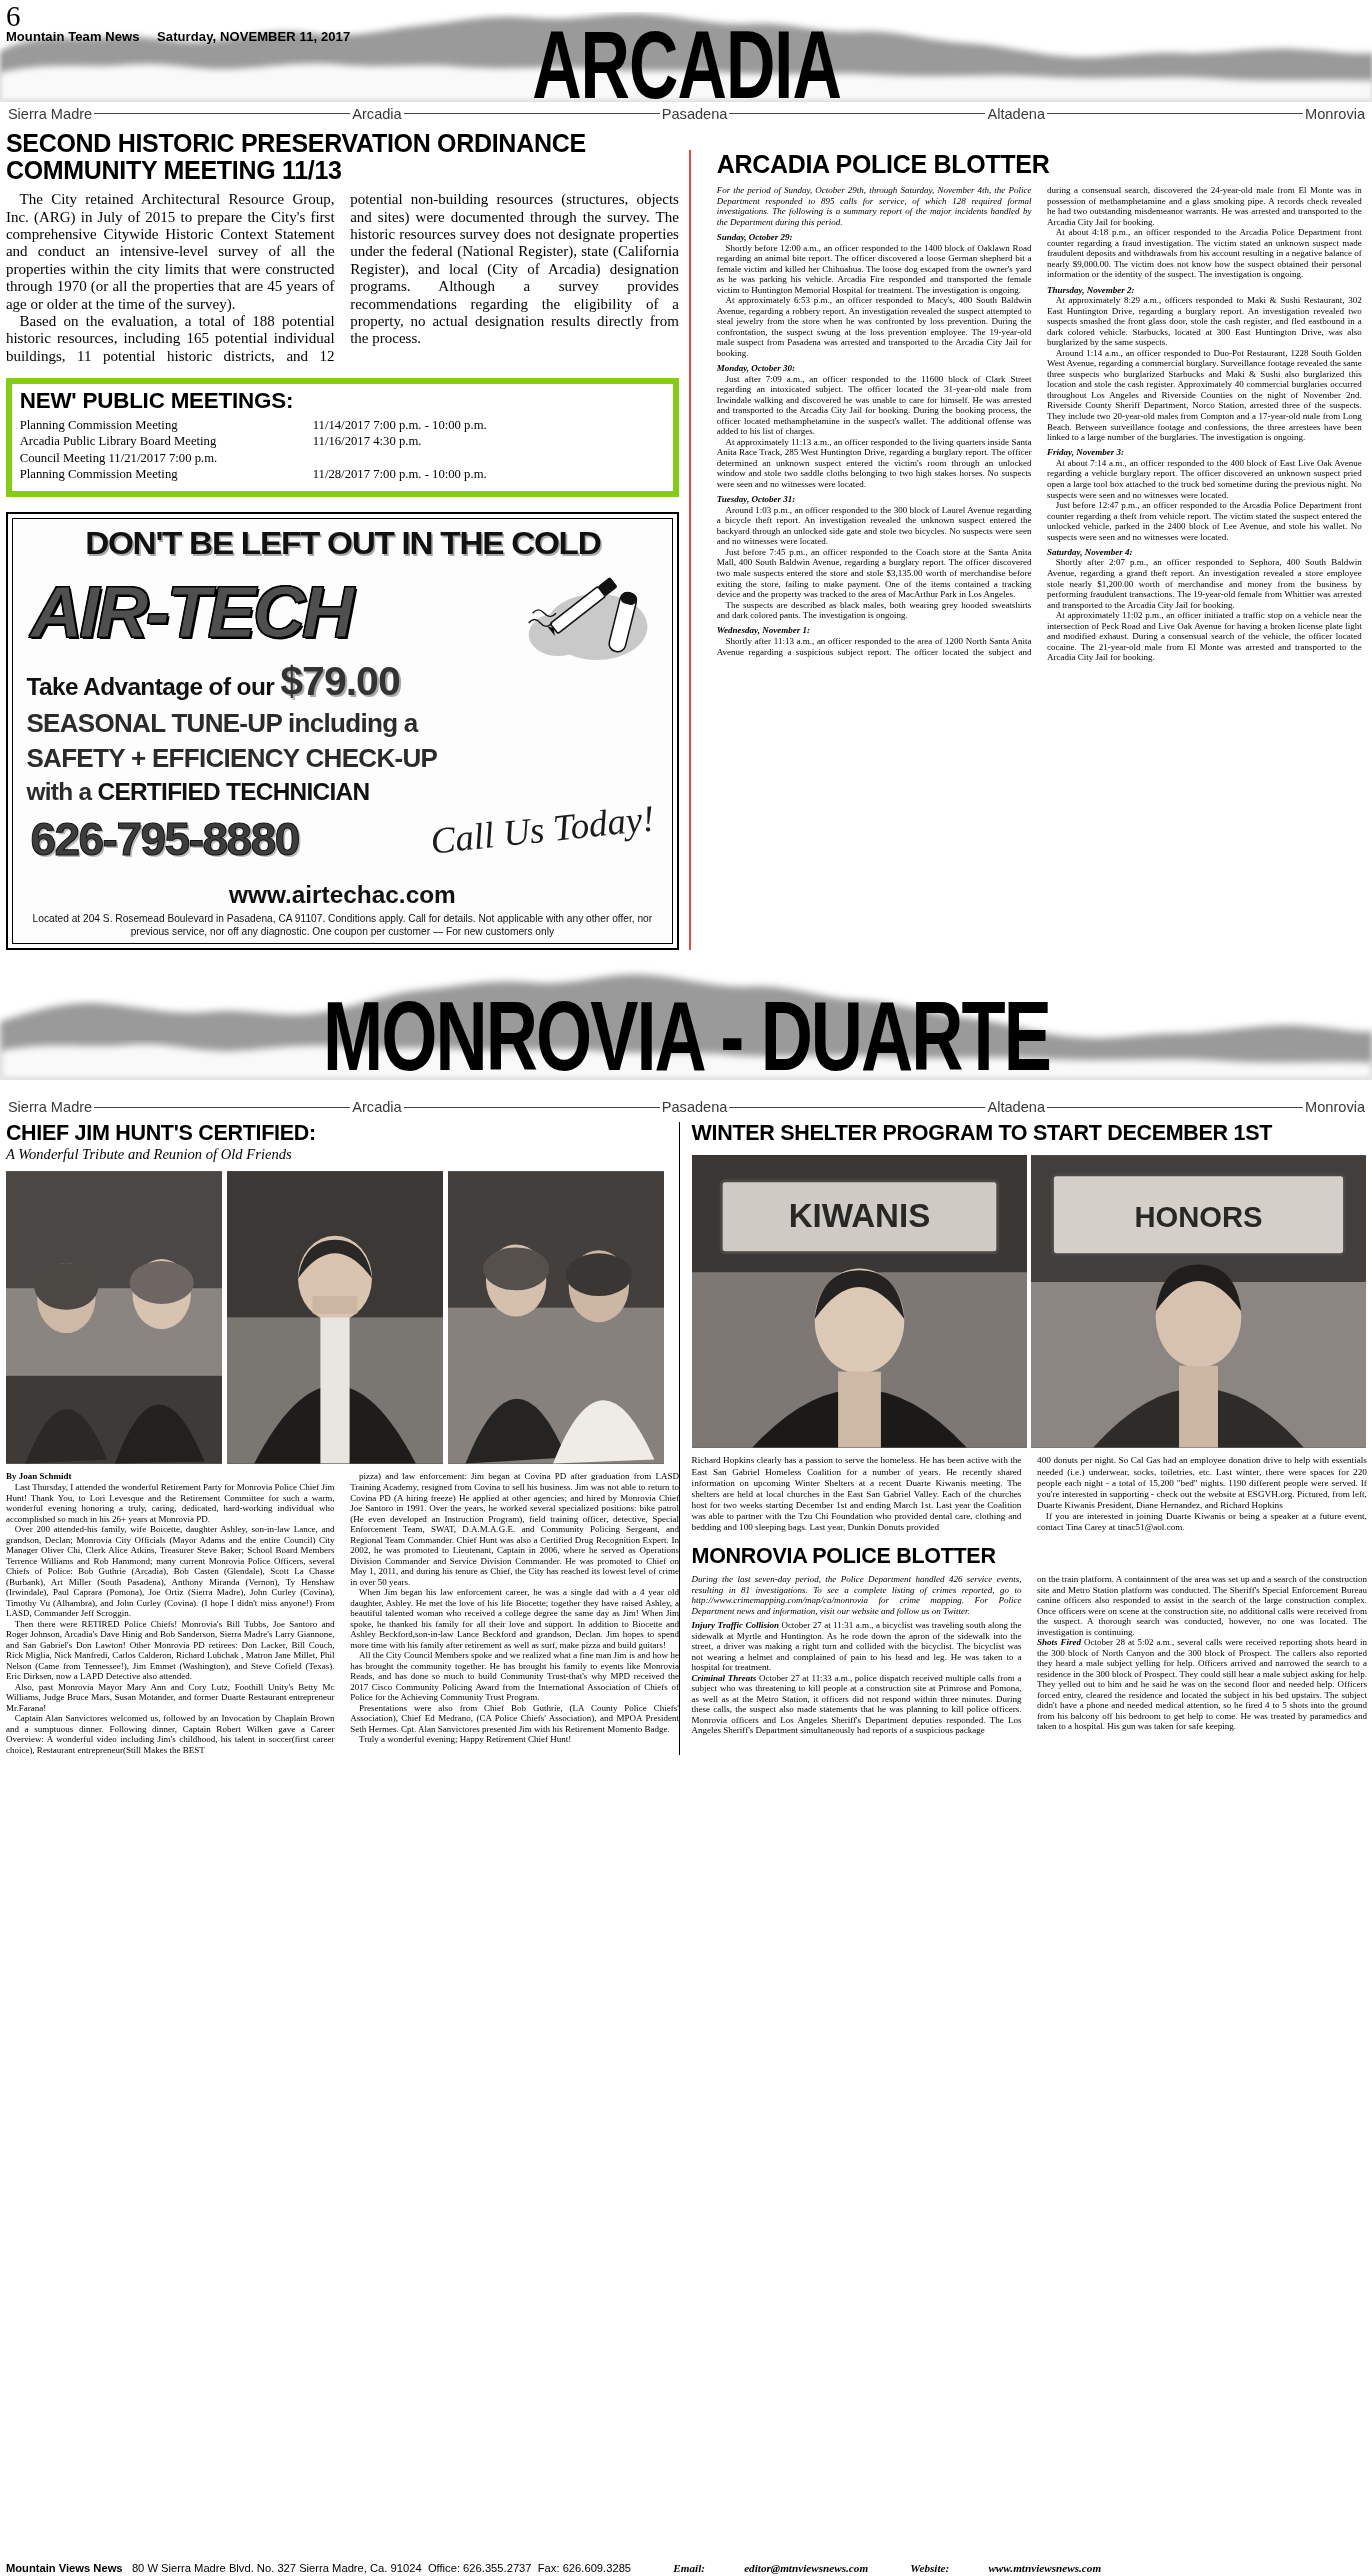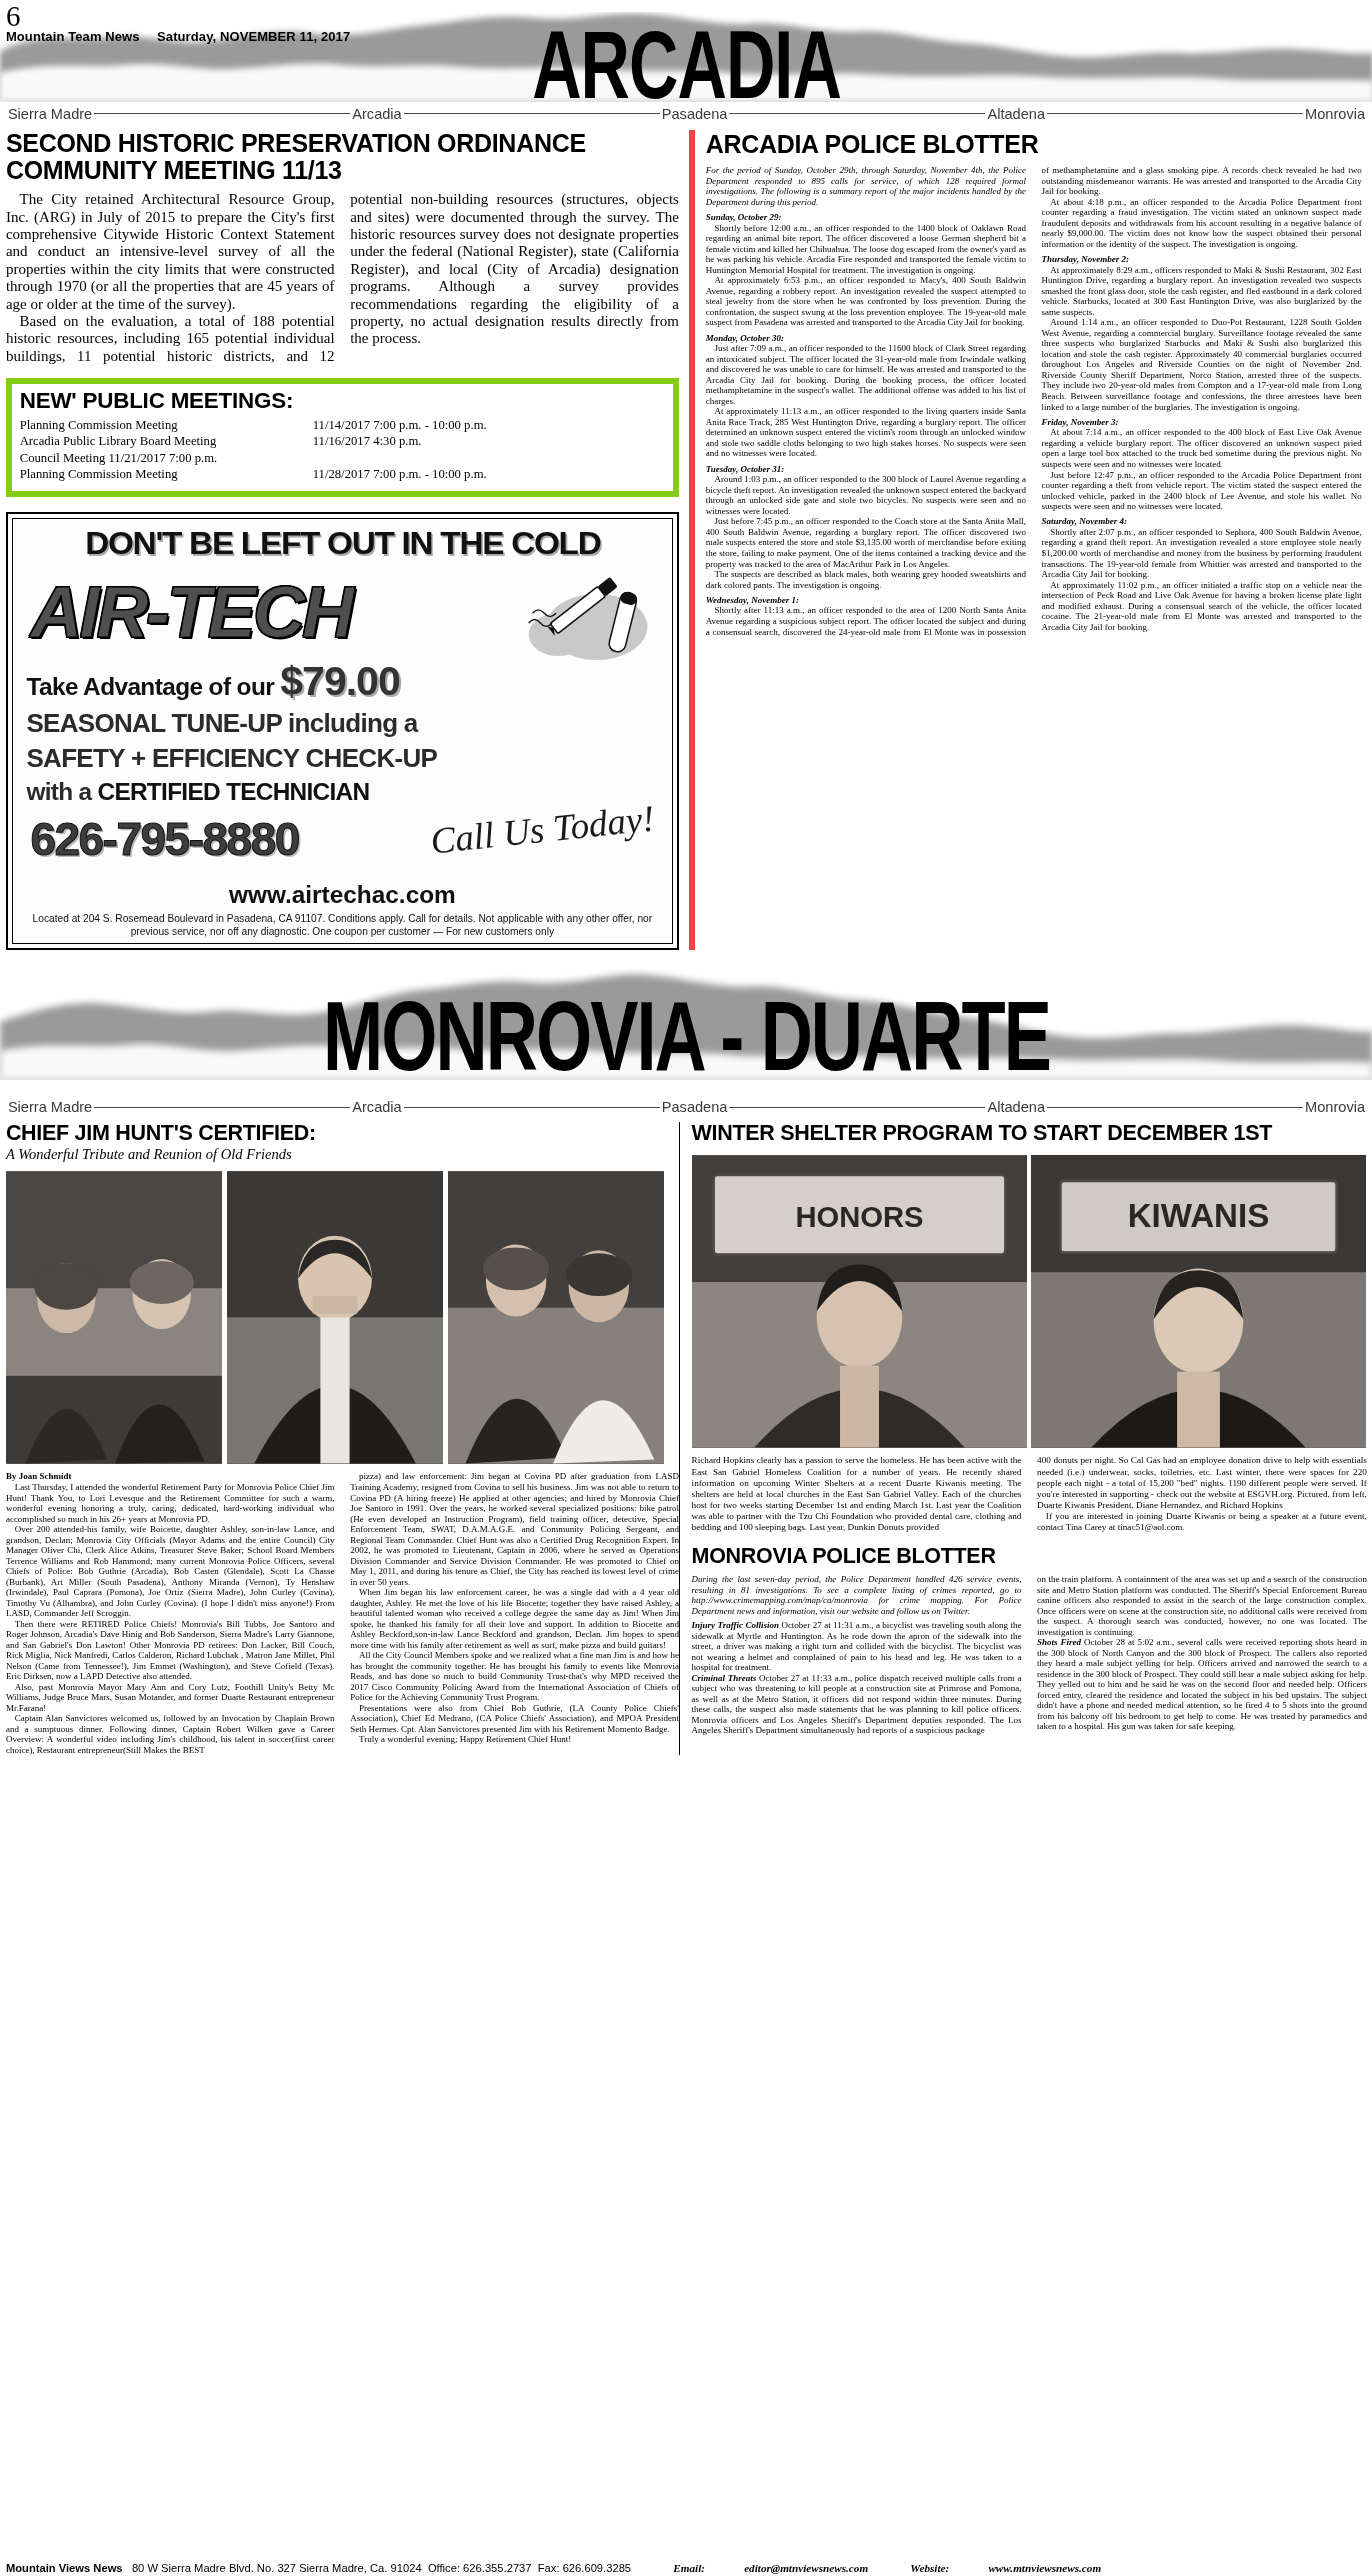--- a/index.html
+++ b/index.html
@@ -43,21 +43,21 @@
   .citystrip .cname {
     font-family:"Liberation Sans", sans-serif;
     font-size:14.6px; color:#3a3a3a; white-space:nowrap; padding:0 2px;
   }
   .citystrip .rule { flex:1; height:1px; background:#444; }
 
   
   .top-area { display:flex; padding:0 5.9px; margin-top:5.9px; }
   .col-left { width:673px; }
   .col-div { width:9.8px; }
-  .col-right { width:673px; border-left:6px solid #ef4444; padding-left:11px; }
+  .col-right { width:673px; border-left:2px solid #ef4444; padding-left:26px;margin-top:20px; }
 
   h1.headline {
     font-family:"Liberation Sans", sans-serif;
     font-size:25px; font-weight:bold; line-height:1.06;
     margin:0 0 7.8px 0; letter-spacing:-0.3px;
   }
   .two-col {
     column-count:2; column-gap:15.6px;
     font-size:15px; line-height:1.16; text-align:justify;
     font-family:"Liberation Serif", serif;
@@ -466,43 +466,43 @@
         <p>Truly a wonderful evening; Happy Retirement Chief Hunt!</p>
       </div>
     </div>
 
     <div class="mon-right">
       <h2 class="sub-headline">WINTER SHELTER PROGRAM TO START DECEMBER 1ST</h2>
 
       <div class="photos" style="margin-top:9.8px;">
         <div class="photo" style="width:335px;height:293px;">
           <svg width="335" height="293" viewBox="0 0 344 300">
-            <rect width="344" height="300" fill="#716c68"></rect>
-            <rect width="344" height="130" fill="#423e3b"></rect>
-            <rect y="130" width="344" height="170" fill="#8b8682"></rect>
-            <rect x="22" y="20" width="300" height="82" rx="4" fill="#d4cfc9" stroke="#4a4744" stroke-width="3"></rect>
-            <text x="172" y="74" font-family="Liberation Sans, sans-serif" font-size="30" font-weight="bold" fill="#2a2826" text-anchor="middle">HONORS</text>
-            <ellipse cx="172" cy="166" rx="44" ry="52" fill="#d6c2ae"></ellipse>
-            <path d="M128 160 q44 -62 88 0 q-6 -48 -44 -48 q-38 0 -44 48Z" fill="#201e1d"></path>
-            <path d="M64 300 q108 -122 216 0 Z" fill="#2e2b29"></path>
-            <rect x="152" y="216" width="40" height="84" fill="#cbb7a4"></rect>
-          </svg>
-        </div>
-        <div class="photo" style="width:335px;height:293px;">
-          <svg width="335" height="293" viewBox="0 0 344 300">
             <rect width="344" height="300" fill="#6a6561"></rect>
             <rect width="344" height="120" fill="#3a3apx"></rect>
             <rect width="344" height="120" fill="#3a3735"></rect>
             <rect y="120" width="344" height="180" fill="#7d7874"></rect>
             <rect x="30" y="26" width="284" height="74" rx="4" fill="#cfcac4" stroke="#4a4744" stroke-width="3"></rect>
             <text x="172" y="74" font-family="Liberation Sans, sans-serif" font-size="34" font-weight="bold" fill="#2a2826" text-anchor="middle">KIWANIS</text>
             <ellipse cx="172" cy="170" rx="46" ry="54" fill="#dcc9b5"></ellipse>
             <path d="M126 168 q46 -66 92 0 q-6 -50 -46 -50 q-40 0 -46 50Z" fill="#252322"></path>
             <path d="M62 300 q110 -120 220 0 Z" fill="#1c1a19"></path>
             <rect x="150" y="222" width="44" height="78" fill="#cdb9a6"></rect>
+          </svg>
+        </div>
+        <div class="photo" style="width:335px;height:293px;">
+          <svg width="335" height="293" viewBox="0 0 344 300">
+            <rect width="344" height="300" fill="#716c68"></rect>
+            <rect width="344" height="130" fill="#423e3b"></rect>
+            <rect y="130" width="344" height="170" fill="#8b8682"></rect>
+            <rect x="22" y="20" width="300" height="82" rx="4" fill="#d4cfc9" stroke="#4a4744" stroke-width="3"></rect>
+            <text x="172" y="74" font-family="Liberation Sans, sans-serif" font-size="30" font-weight="bold" fill="#2a2826" text-anchor="middle">HONORS</text>
+            <ellipse cx="172" cy="166" rx="44" ry="52" fill="#d6c2ae"></ellipse>
+            <path d="M128 160 q44 -62 88 0 q-6 -48 -44 -48 q-38 0 -44 48Z" fill="#201e1d"></path>
+            <path d="M64 300 q108 -122 216 0 Z" fill="#2e2b29"></path>
+            <rect x="152" y="216" width="40" height="84" fill="#cbb7a4"></rect>
           </svg>
         </div>
       </div>
 
       <div class="wsp-body">
         <p class="flat">Richard Hopkins clearly has a passion to serve the homeless. He has been active with the East San Gabriel Homeless Coalition for a number of years. He recently shared information on upcoming Winter Shelters at a recent Duarte Kiwanis meeting. The shelters are held at local churches in the East San Gabriel Valley. Each of the churches host for two weeks starting December 1st and ending March 1st. Last year the Coalition was able to partner with the Tzu Chi Foundation who provided dental care, clothing and bedding and 100 sleeping bags. Last year, Dunkin Donuts provided</p>
         <p class="flat">400 donuts per night. So Cal Gas had an employee donation drive to help with essentials needed (i.e.) underwear, socks, toiletries, etc. Last winter, there were spaces for 220 people each night - a total of 15,200 "bed" nights. 1190 different people were served. If you're interested in supporting - check out the website at ESGVH.org. Pictured, from left, Duarte Kiwanis President, Diane Hernandez, and Richard Hopkins</p>
         <p>If you are interested in joining Duarte Kiwanis or being a speaker at a future event, contact Tina Carey at tinac51@aol.com.</p>
       </div>
 

